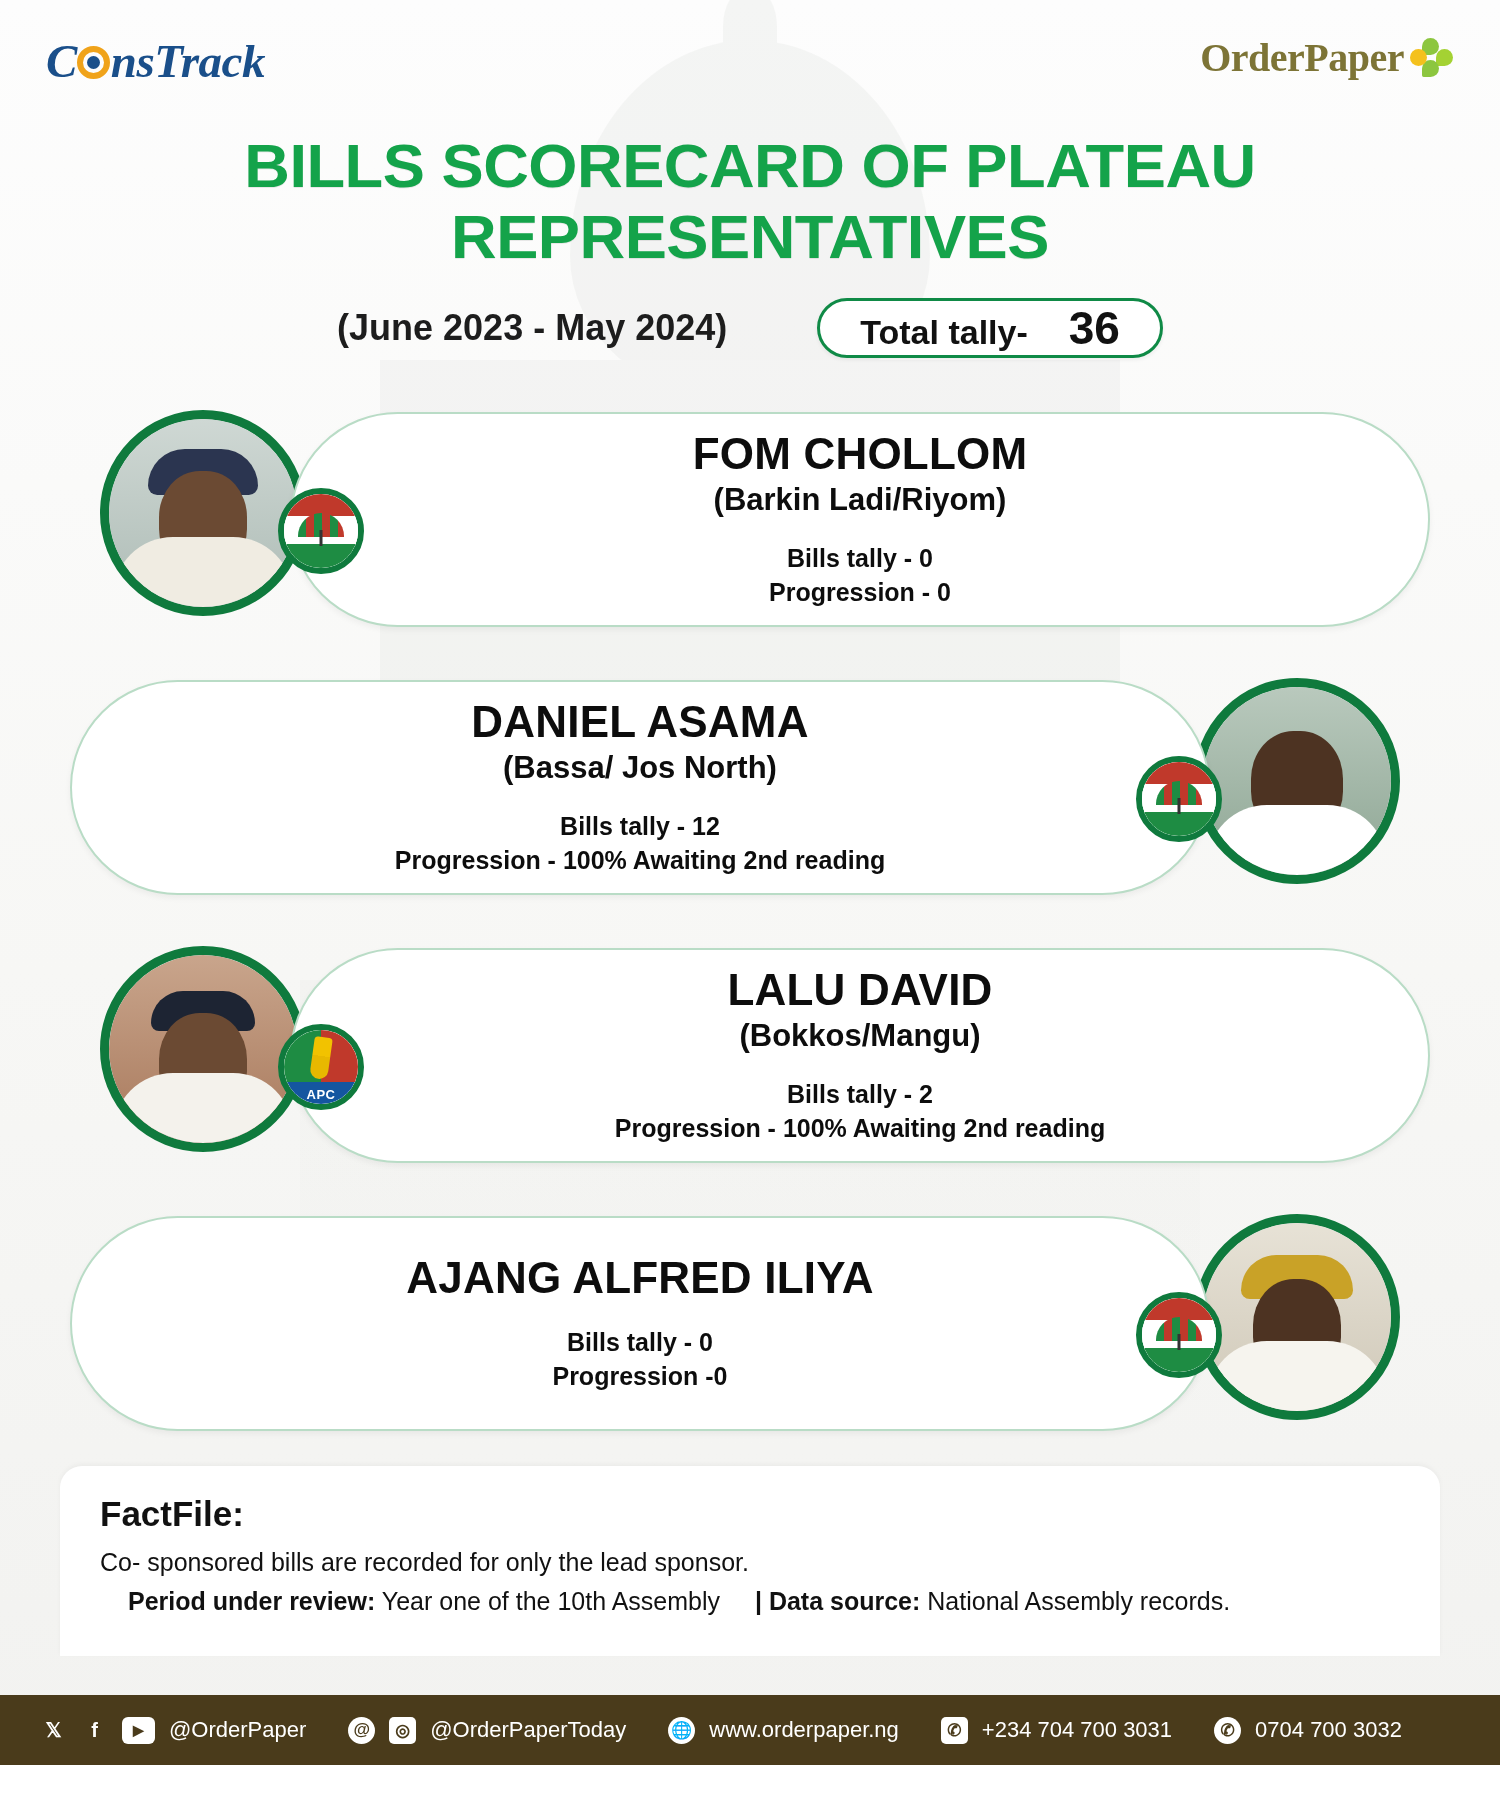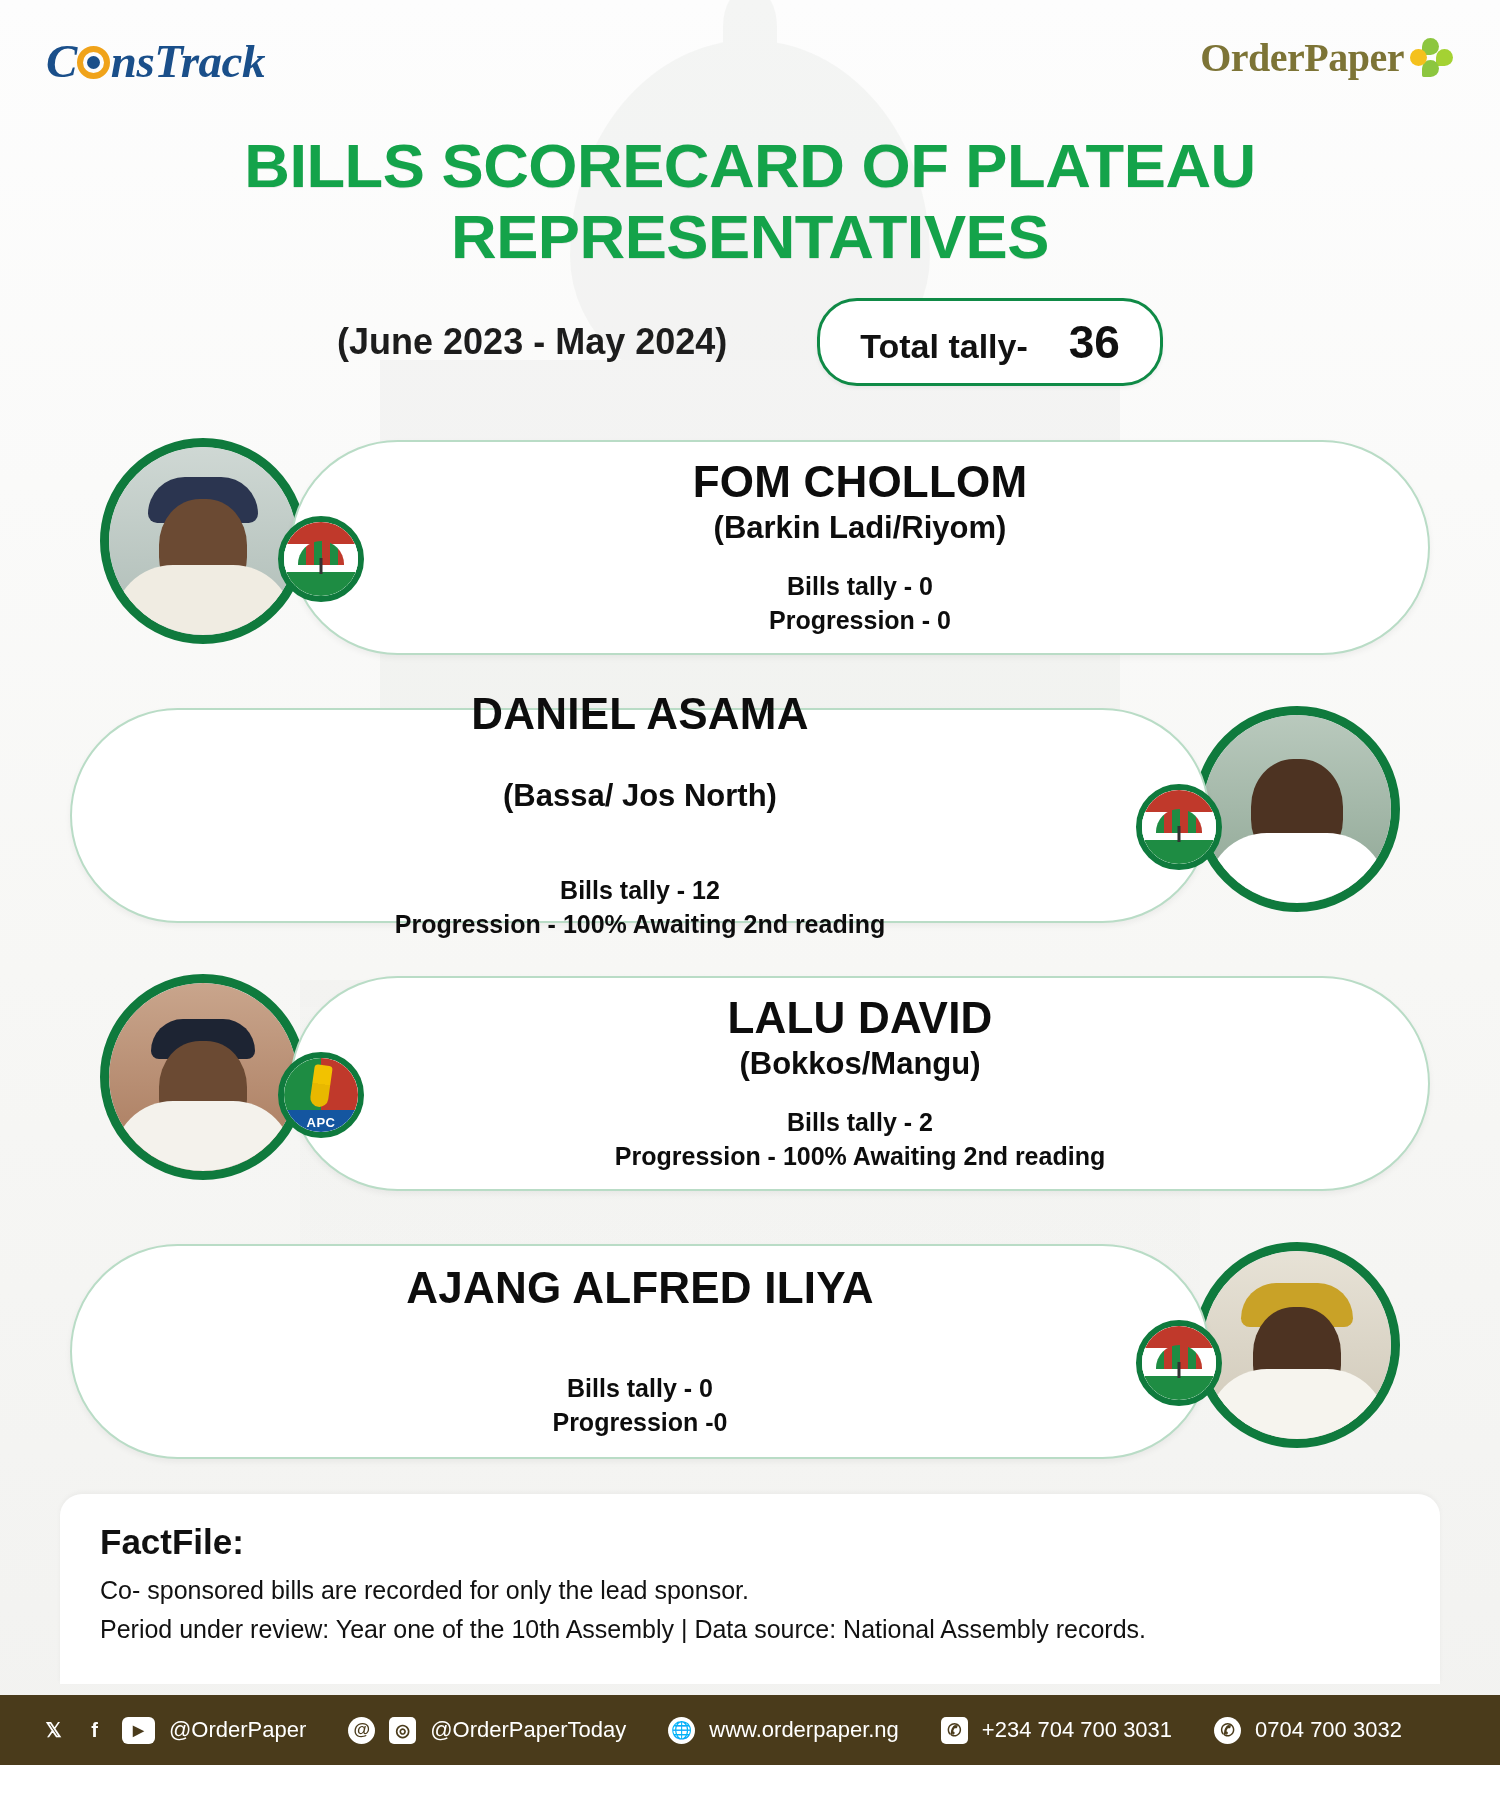--- a/index.html
+++ b/index.html
@@ -162,21 +162,21 @@
   }
   .period {
     font-size: 36px;
     font-weight: bold;
     color: #1d1d1d;
   }
   .tally-pill {
     border: 3px solid #0f8a46;
     border-radius: 40px;
     background: #ffffff;
-    padding: 14px 40px;
+    padding: 0 40px;
     font-size: 34px;
     font-weight: bold;
     color: #111;
     box-shadow: 0 2px 4px rgba(0,0,0,0.06);
     display: flex;
     align-items: baseline;
     gap: 10px;
   }
   .tally-pill .num {
     font-size: 46px;
@@ -203,21 +203,21 @@
     border: 2px solid #b9dcc6;
     border-radius: 110px;
     box-shadow: 0 3px 6px rgba(0,0,0,0.05);
     display: flex;
     flex-direction: column;
     align-items: center;
     justify-content: center;
     padding: 6px 30px;
   }
   .row.left .card { left: 230px; right: 10px; }
-  .row.right .card { left: 10px; right: 230px; gap: 36px; }
+  .row.right .card { left: 10px; right: 230px; }
 
   .name {
     font-size: 44px;
     font-weight: bold;
     color: #0d0d0d;
     letter-spacing: 0.2px;
     line-height: 1.1;
   }
   .constituency {
     font-size: 31px;
@@ -345,21 +345,21 @@
     font-size: 35px;
     font-weight: bold;
     color: #111;
     margin-bottom: 14px;
   }
   .factfile .line {
     font-size: 25px;
     color: #111;
     margin-bottom: 10px;
   }
-  .factfile .line b { font-weight: normal; }
+  .factfile .line b { font-weight: bold; margin-left: 28px; }
 
   
   .footer {
     position: absolute;
     left: 0;
     bottom: 0;
     width: 100%;
     height: 70px;
     background: #4a3b1b;
     display: flex;

